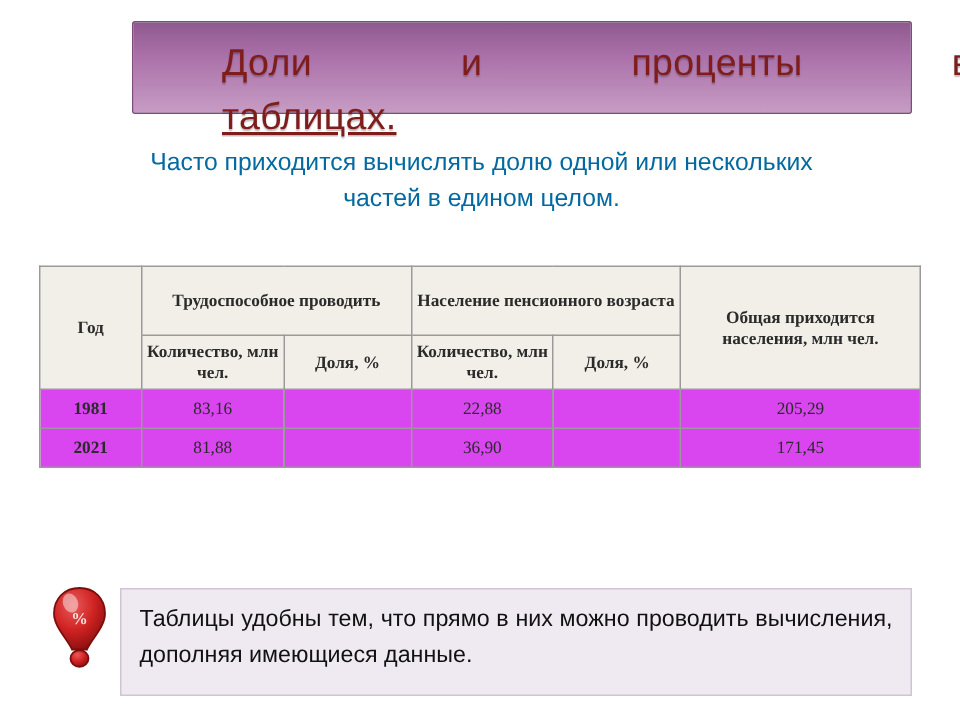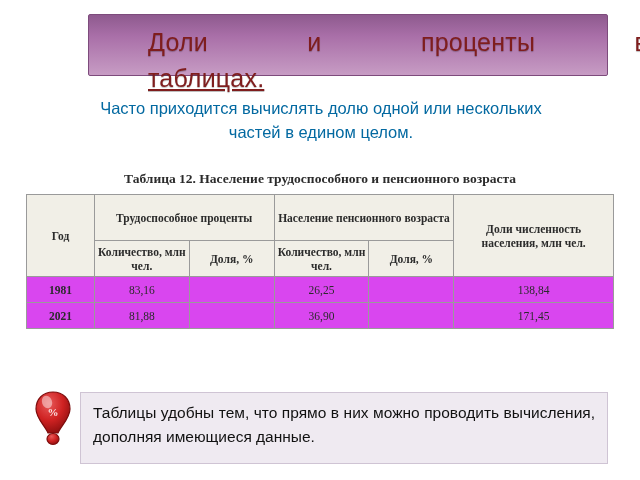--- a/index.html
+++ b/index.html
@@ -134,43 +134,42 @@
   <span>и</span>
   <span>проценты</span>
   <span>в</span>
   <div style="text-align:left;text-align-last:left;text-decoration:underline;">таблицах.</div>
 </div>
 
 <div class="subtitle">Часто приходится вычислять долю одной или   нескольких частей в едином целом.</div>
 
 <div class="table-block">
   <div class="table-caption">
-    <div>Таблица 12. Население трудоспособного и пенсионного возраста</div>
   </div>
   <table class="main-table">
     <tbody>
       <tr class="head-row-1">
         <th class="col-year" rowspan="2">Год</th>
-        <th colspan="2">Трудоспособное проценты</th>
+        <th colspan="2">Трудоспособное проводить</th>
         <th colspan="2">Население пенсионного возраста</th>
-        <th rowspan="2" style="width:160px">Доли численность населения, млн чел.</th>
+        <th rowspan="2" style="width:160px">Общая приходится населения, млн чел.</th>
       </tr>
       <tr class="head-row-2">
         <th style="width:95px">Количество, млн чел.</th>
         <th style="width:85px">Доля, %</th>
         <th style="width:95px">Количество, млн чел.</th>
         <th style="width:85px">Доля, %</th>
       </tr>
       <tr class="data-row">
         <td class="cell-year">1981</td>
         <td>83,16</td>
         <td class="empty-cell"></td>
-        <td>26,25</td>
+        <td>22,88</td>
         <td class="empty-cell"></td>
-        <td>138,84</td>
+        <td>205,29</td>
       </tr>
       <tr class="data-row">
         <td class="cell-year">2021</td>
         <td>81,88</td>
         <td class="empty-cell"></td>
         <td>36,90</td>
         <td class="empty-cell"></td>
         <td>171,45</td>
       </tr>
     </tbody>

